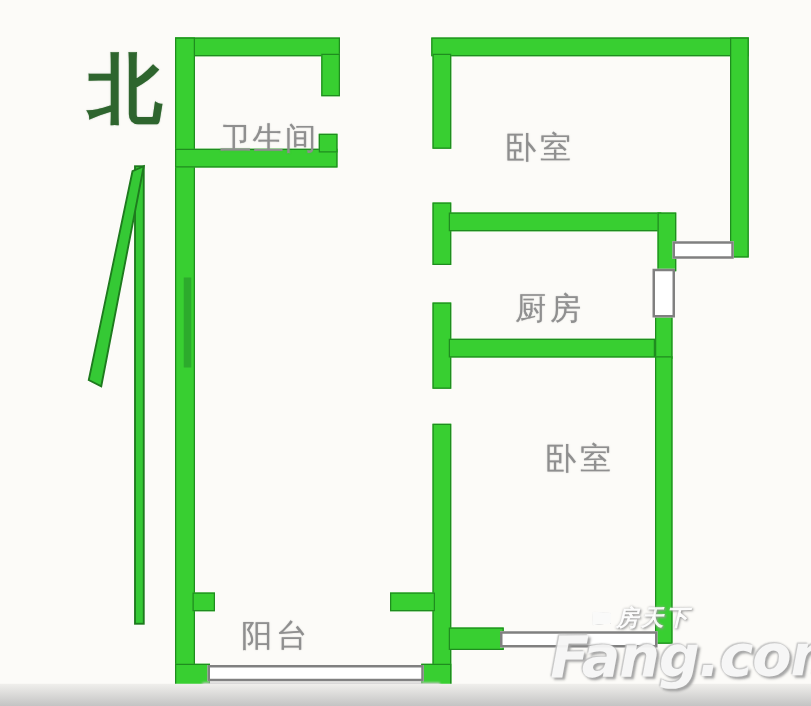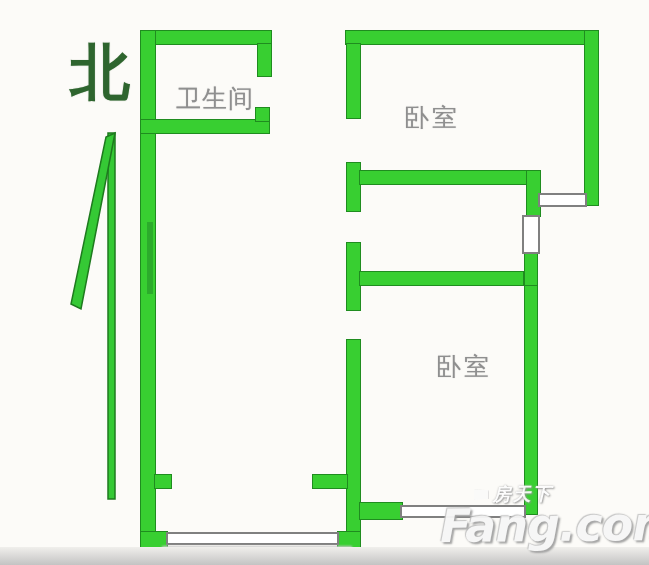--- a/index.html
+++ b/index.html
@@ -93,23 +93,25 @@
   <div class="w" style="left:359px;top:502px;width:44px;height:18px;"></div>
   <div class="w" style="left:140px;top:531px;width:28px;height:18px;"></div>
   <div class="w" style="left:337px;top:531px;width:24px;height:18px;"></div>
 
   <div class="win" style="left:538px;top:193px;width:49px;height:14px;"></div>
   <div class="win" style="left:522px;top:215px;width:18px;height:39px;"></div>
   <div class="win" style="left:400px;top:505px;width:126px;height:13px;"></div>
   <div class="win" style="left:166px;top:532px;width:173px;height:13px;"></div>
   <div class="win-shadow" style="left:162px;top:546px;width:190px;height:5px;"></div>
 
-  <div class="lbl" style="left:176px;top:82px;letter-spacing:1px;">卫生间</div>
+  <div class="lbl" style="left:176px;top:94px;letter-spacing:1px;">卫生间</div>
   <div class="lbl" style="left:404px;top:101px;">卧室</div>
+  <div class="lbl" style="left:412px;top:230px;">厨房</div>
   <div class="lbl" style="left:436px;top:350px;">卧室</div>
+  <div class="lbl" style="left:193px;top:492px;">阳台</div>
 
   <div class="bottom-band"></div>
 
   <div class="wm">
     <div class="wm-top">
       <span class="wm-flag"></span>
       <span class="wm-cn">房天下</span>
     </div>
     <div class="wm-en">Fang.com</div>
   </div>

